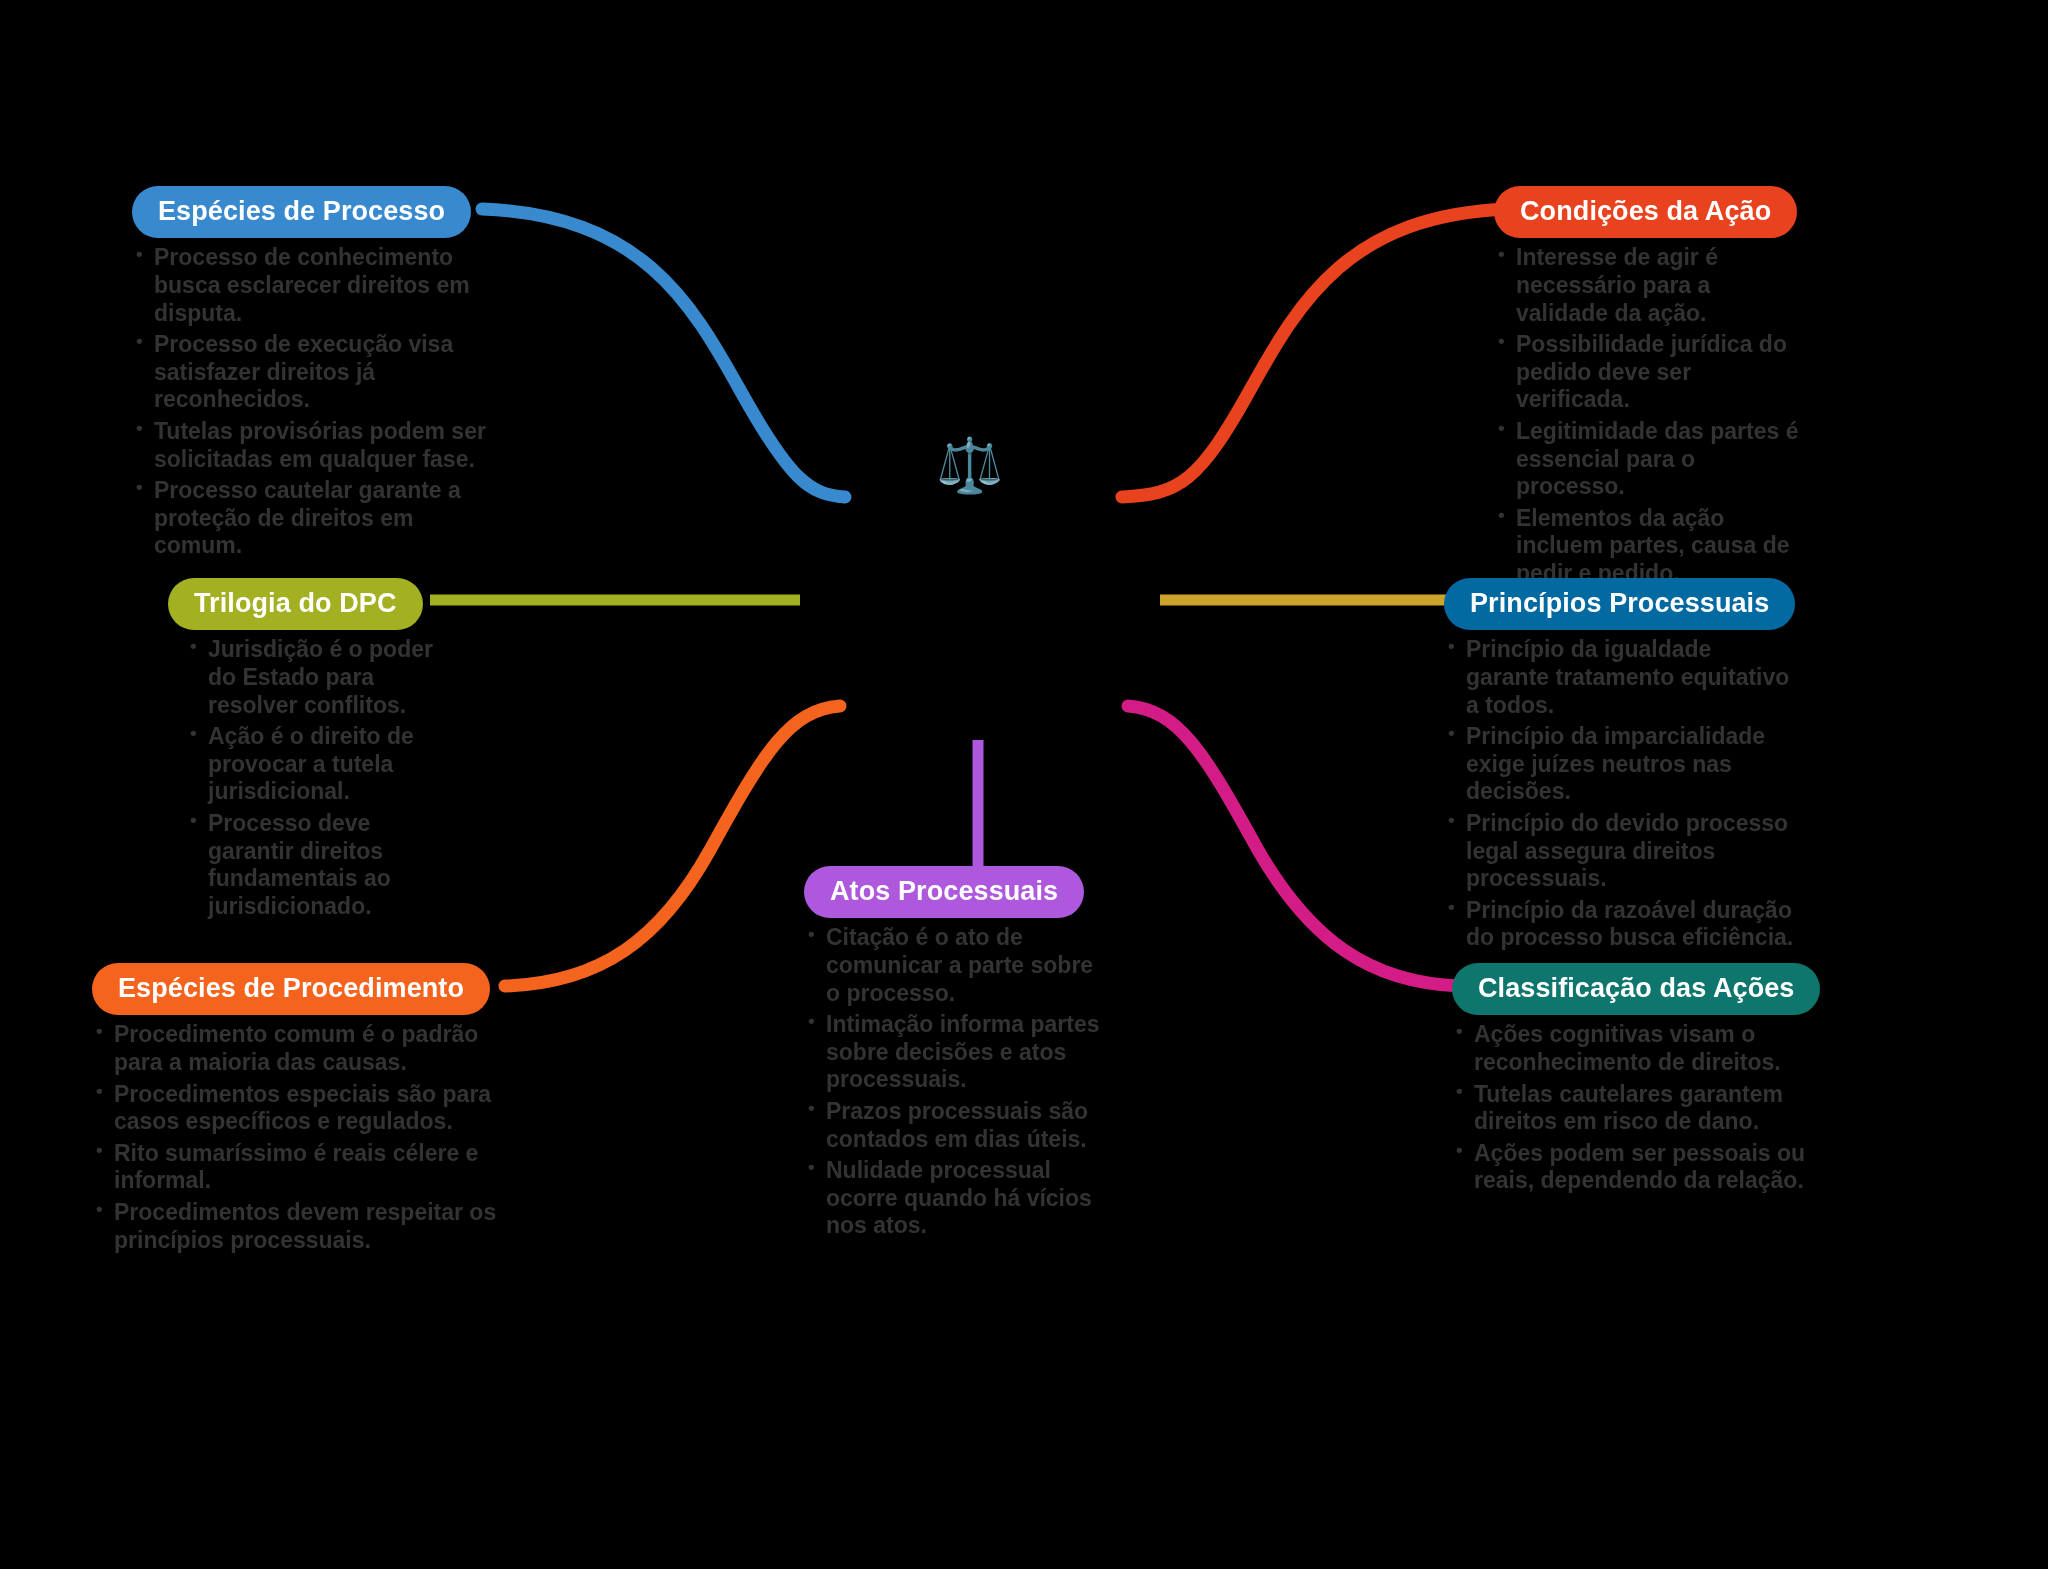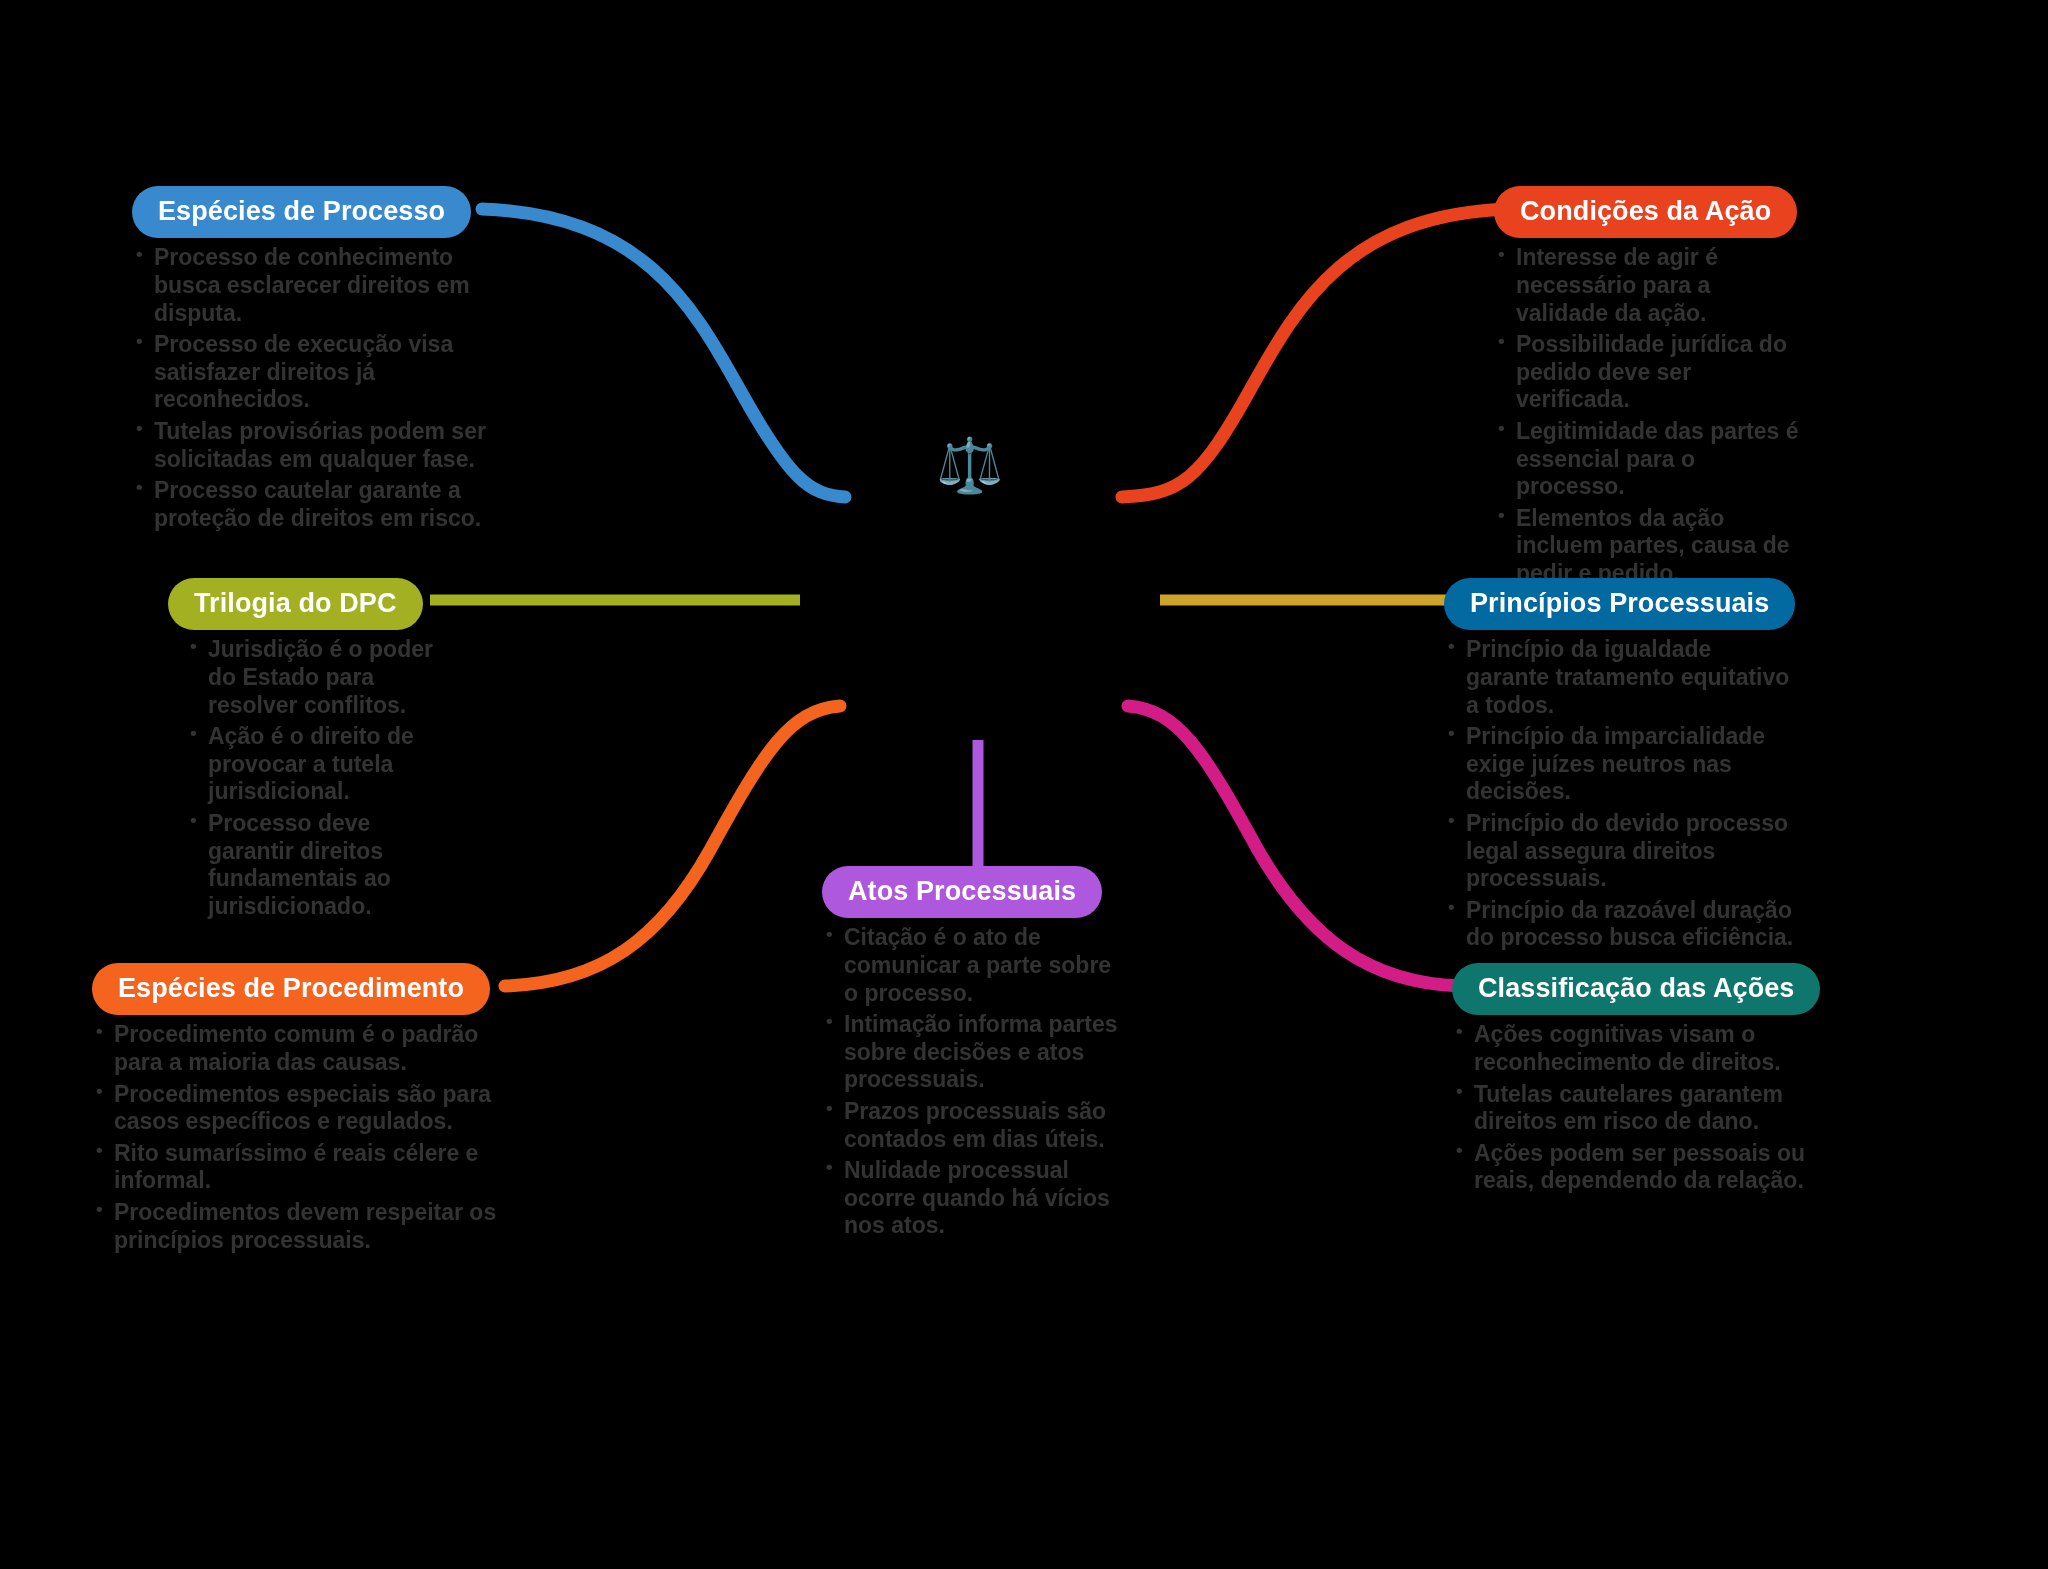--- a/index.html
+++ b/index.html
@@ -74,21 +74,21 @@
     font-size: 19px;
   }
 
   
   #node-especies-processo      { left: 132px;  top: 186px;  width: 360px; }
   #node-condicoes-acao         { left: 1494px; top: 186px;  width: 310px; }
   #node-trilogia-dpc           { left: 168px;  top: 578px;  width: 290px; }
   #node-trilogia-dpc .bullets  { margin-left: 18px; }
   #node-principios-processuais { left: 1444px; top: 578px;  width: 350px; }
   #node-especies-procedimento  { left: 92px;   top: 963px;  width: 410px; }
-  #node-atos-processuais       { left: 822px;  top: 866px;  width: 300px; }
+  #node-atos-processuais       { left: 804px;  top: 866px;  width: 300px; }
   #node-classificacao-acoes    { left: 1452px; top: 963px;  width: 370px; }
 </style>
 </head>
 <body style="background: rgb(0, 0, 0);">
 
 <div id="canvas">
 
   <svg id="wires" viewBox="0 0 2048 1569">
 
     <path d="M 482 209 C 640 215, 690 300, 740 390 C 790 480, 810 495, 845 497" fill="none" stroke="#3889CE" stroke-width="13" stroke-linecap="round"></path>
@@ -109,21 +109,21 @@
   <div class="center-icon">
     <span>⚖️</span>
   </div>
 
   <div class="node" id="node-especies-processo">
     <div class="pill" style="background: rgb(56, 137, 206);">Espécies de Processo</div>
     <ul class="bullets">
       <li>Processo de conhecimento busca esclarecer direitos em disputa.</li>
       <li>Processo de execução visa satisfazer direitos já reconhecidos.</li>
       <li>Tutelas provisórias podem ser solicitadas em qualquer fase.</li>
-      <li>Processo cautelar garante a proteção de direitos em risco.</li>
+      <li>Processo cautelar garante a proteção de direitos em comum.</li>
     </ul>
   </div>
 
   <div class="node" id="node-condicoes-acao">
     <div class="pill" style="background: rgb(232, 66, 30);">Condições da Ação</div>
     <ul class="bullets">
       <li>Interesse de agir é necessário para a validade da ação.</li>
       <li>Possibilidade jurídica do pedido deve ser verificada.</li>
       <li>Legitimidade das partes é essencial para o processo.</li>
       <li>Elementos da ação incluem partes, causa de pedir e pedido.</li>

